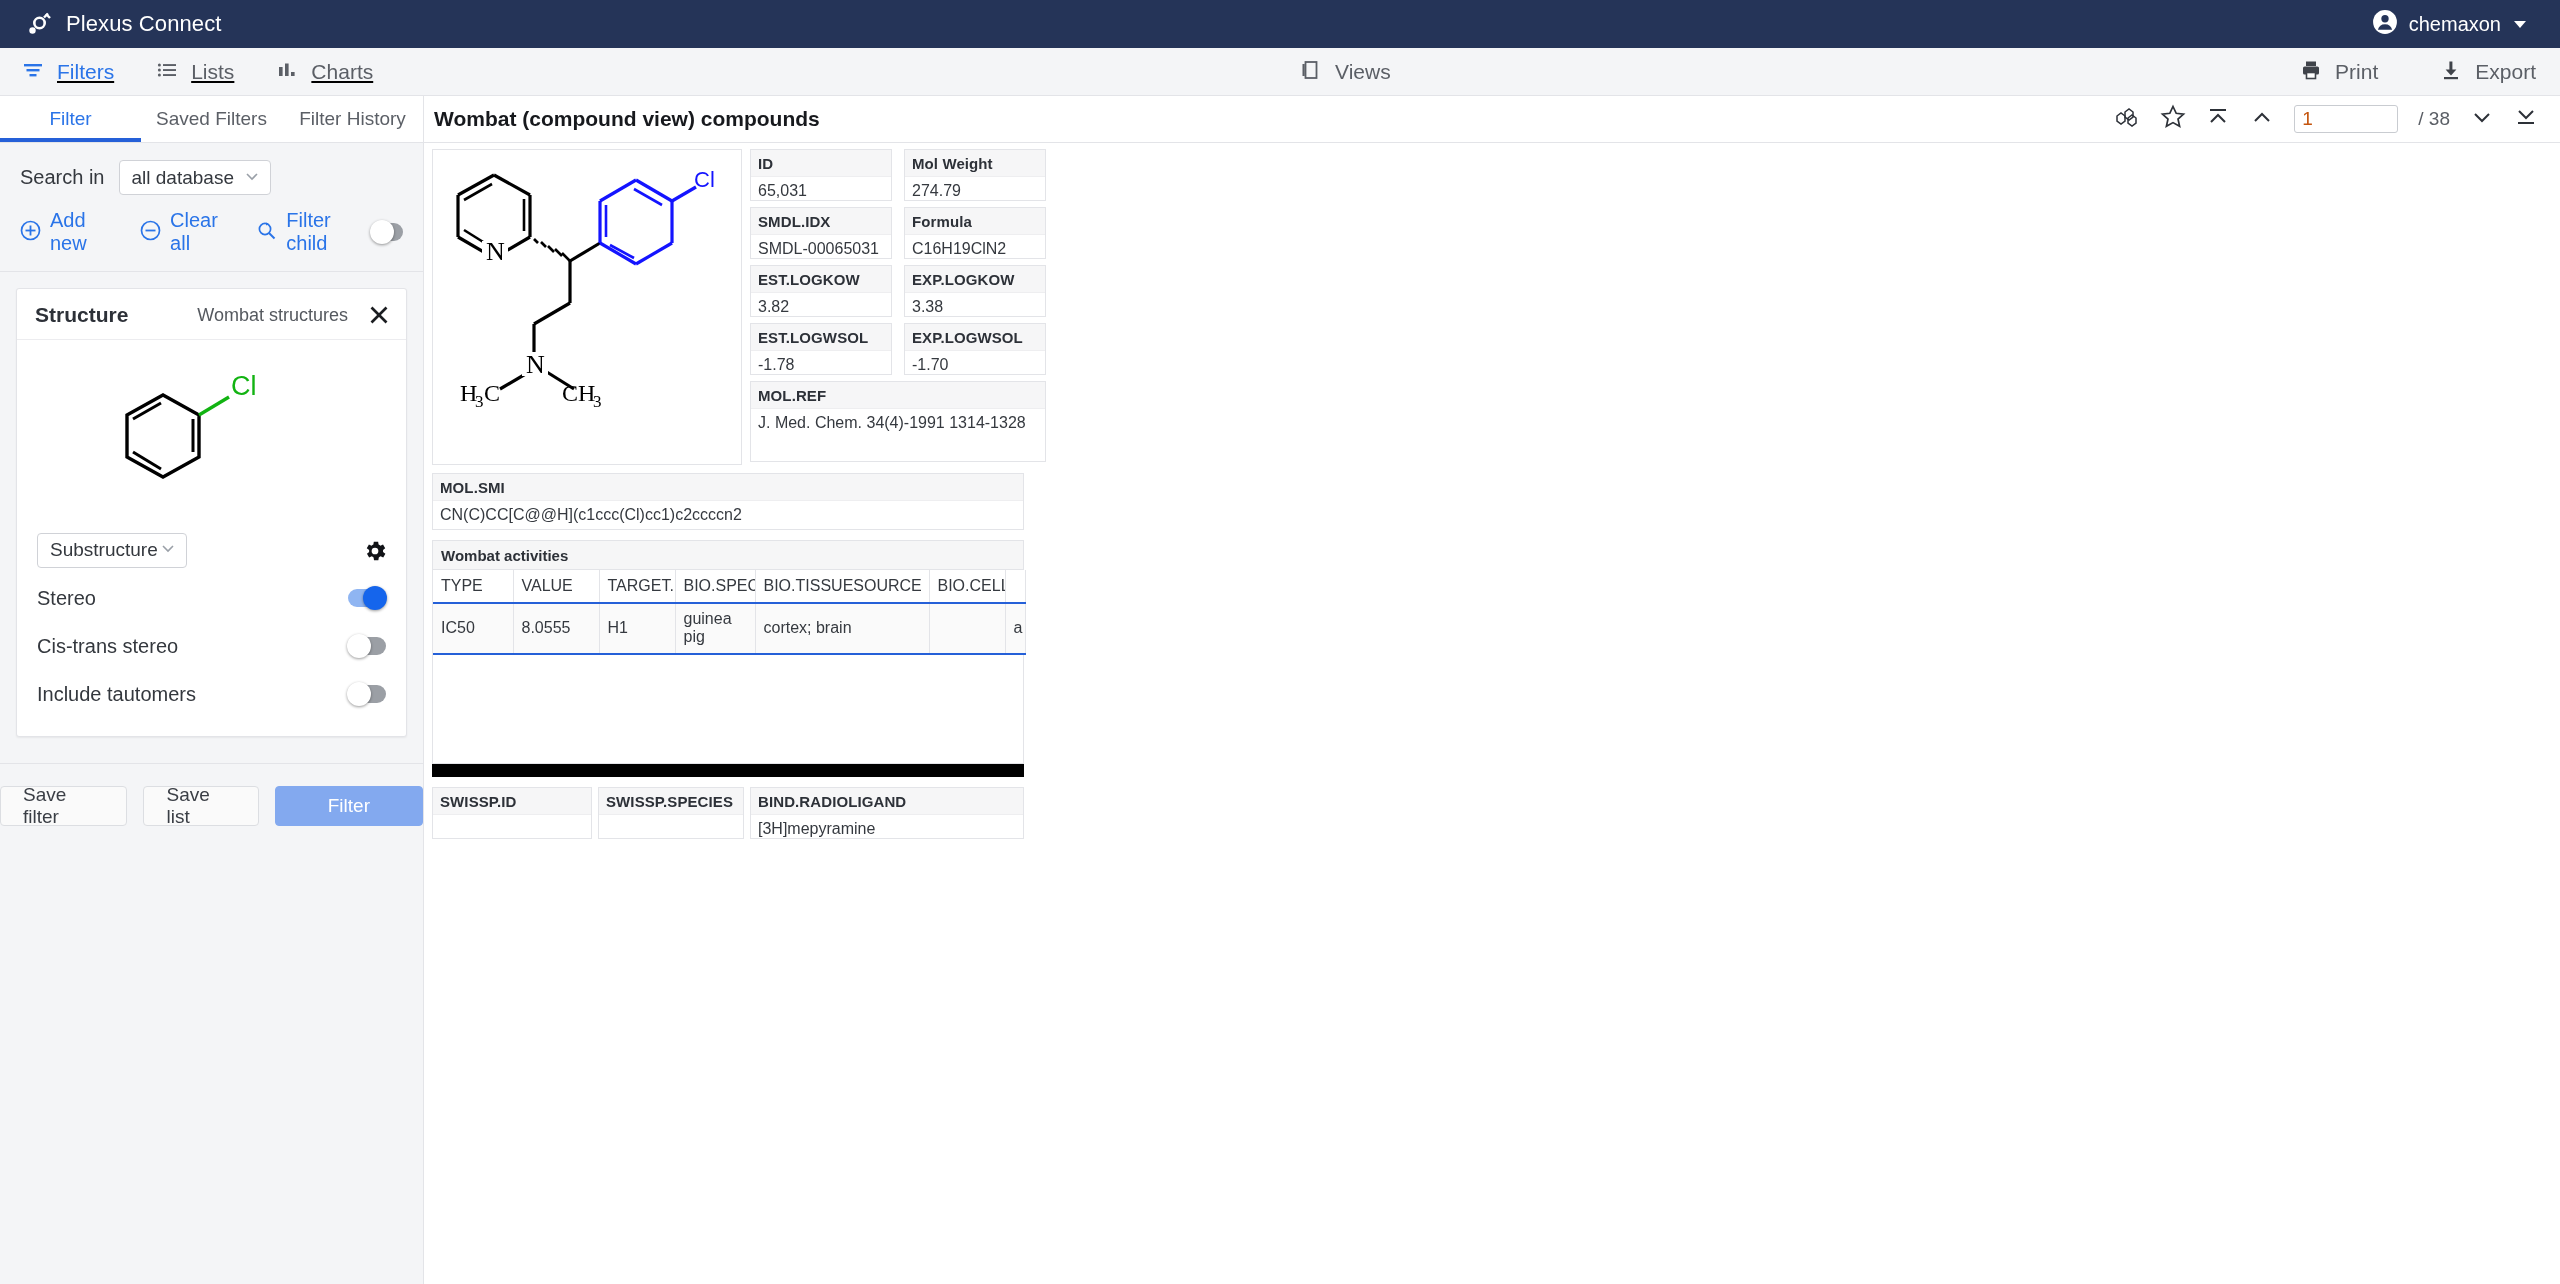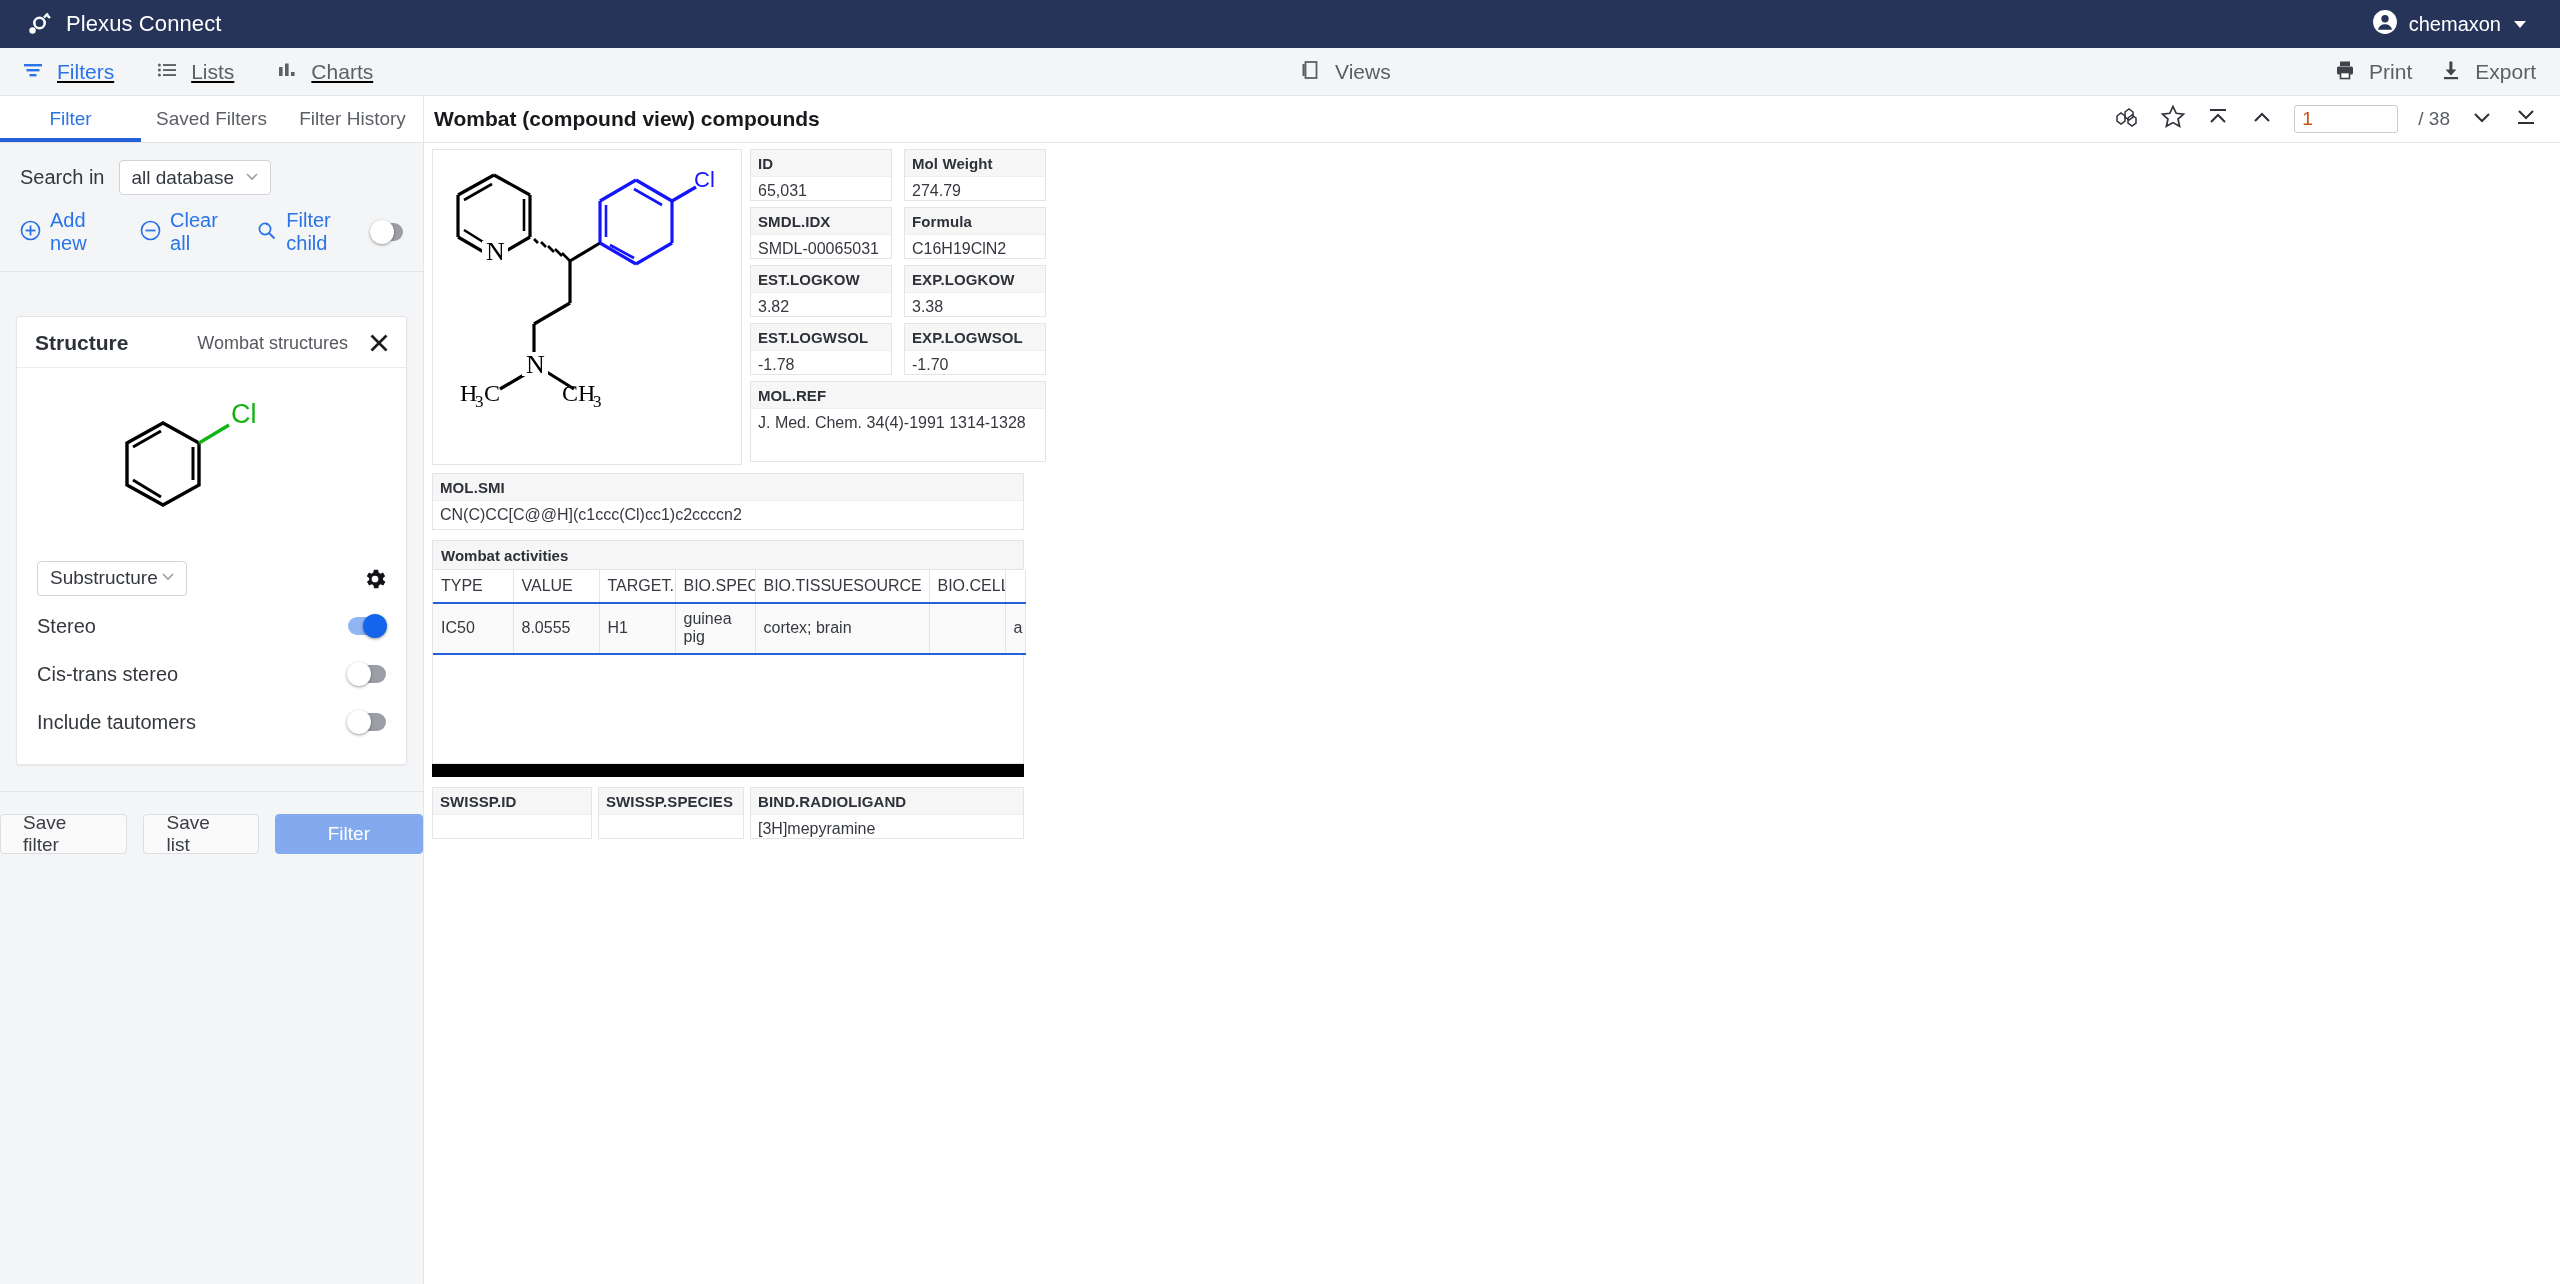--- a/index.html
+++ b/index.html
@@ -42,21 +42,21 @@
     display: flex;
     align-items: center;
     position: relative;
     text-decoration: underline;
   }
   .nav-left { display:flex; align-items:center; padding-left: 22px; gap: 42px; }
   .nav-item { display:flex; align-items:center; gap: 13px; cursor: pointer; }
   .nav-label { font-size: 21px; color: #5b5f66; }
   .nav-item.active .nav-label { color: #2a74e8; }
   .nav-center { position:absolute; left: 1300px; display:flex; align-items:center; gap: 13px; cursor:pointer;}
-  .nav-right { position:absolute; right: 24px; display:flex; align-items:flex-start; gap: 28px; }
+  .nav-right { position:absolute; right: 24px; display:flex; align-items:flex-start; gap: 62px; }
 
   
   .body-split { display: flex; height: calc(1284px - 96px); }
 
   
   .leftpanel {
     width: 424px;
     background: #f4f5f7;
     border-right: 1px solid #e3e4e8;
     display: flex;
@@ -113,21 +113,20 @@
     width: 24px; height: 24px; border-radius: 50%;
     background: #ffffff; box-shadow: 0 1px 3px rgba(0,0,0,.4);
   }
   .toggle.on { background: #8fb5f2; }
   .toggle.on .knob { left: 15px; background:#1565ec; }
 
   .card-wrap { padding: 16px 16px 0 16px; }
   .card {
     background:#ffffff; border:1px solid #e3e4e8; border-radius:3px;
     box-shadow: 0 1px 2px rgba(0,0,0,.06);
-    margin-top: 28px;
   }
   .card-head {
     display:flex; align-items:center;
     padding: 14px 16px 12px 18px;
     border-bottom: 1px solid #ececef;
   }
   .card-title { font-size:21px; font-weight:bold; color:#2d3138; }
   .card-head-spacer { flex:1; }
   .card-sub { font-size: 18px; color:#55595f; margin-right: 20px; }
   .close-x { width:22px; height:22px; cursor:pointer; }

